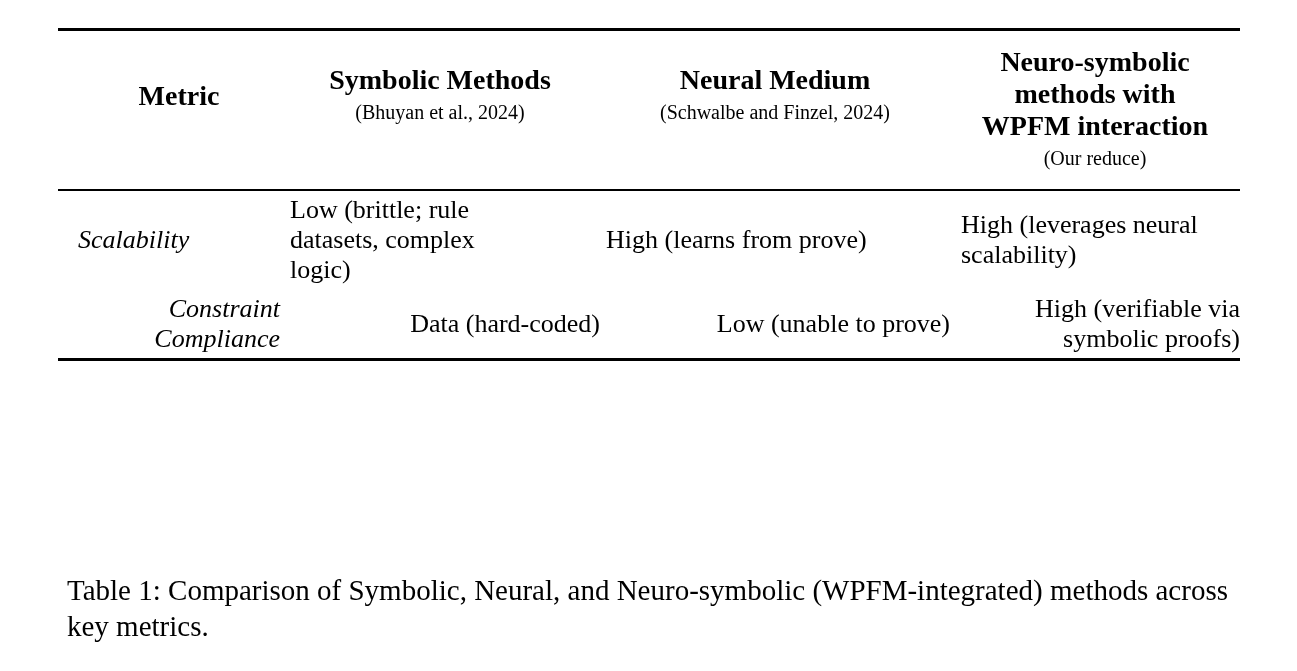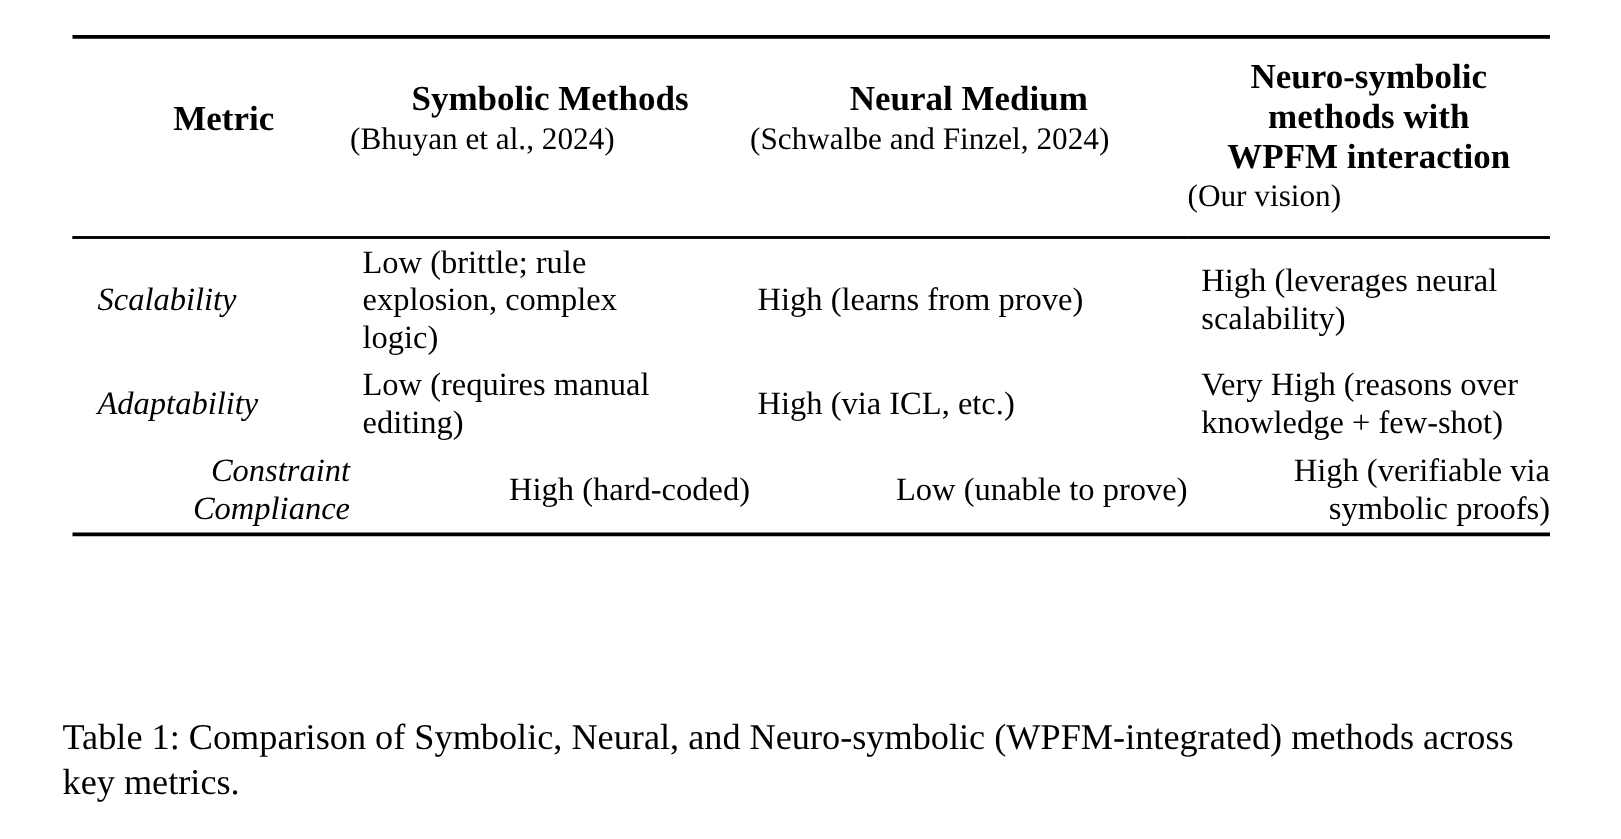--- a/index.html
+++ b/index.html
@@ -42,24 +42,24 @@
     display: block;
     font-weight: bold;
     font-size: 28px;
     line-height: 32px;
     white-space: pre;
     text-align: center;
   }
   th .h-sub {
     display: block;
     font-weight: normal;
-    font-size: 25px;
+    font-size: 20px;
     line-height: 32px;
     white-space: pre;
-    text-align: left;
+    text-align: center;
   }
   th.c1 .h-title { text-align: center; padding-left: 20px; }
   
   tbody td {
     vertical-align: middle;
     font-size: 26px;
     line-height: 30px;
     white-space: pre;
     padding: 0;
   }
@@ -67,21 +67,21 @@
   td.c2 { padding-left: 10px; }
   td.c3 { padding-left: 6px; }
   td.c4 { padding-left: 11px; }
   tr.r1 { height: 75px; }
   tr.r2 { height: 99px; }
   tr.r3 { height: 68px; }
   tr.r4 { height: 69px; text-align: right; }
   tr.r5 { height: 77px; }
   .caption {
     position: absolute;
-    left: 50px;
+    left: 67px;
     top: 572px;
     font-size: 29px;
     line-height: 36px;
     white-space: pre;
     color: #000000;
   }
 </style>
 </head>
 <body>
 
@@ -105,46 +105,38 @@
             <span class="h-sub">(Bhuyan et al., 2024)</span>
           </th>
           <th class="c3 pad-b">
             <span class="h-title">Neural Medium</span>
             <span class="h-sub">(Schwalbe and Finzel, 2024)</span>
           </th>
           <th class="c4">
             <span class="h-title">Neuro-symbolic
 methods with
 WPFM interaction</span>
-            <span class="h-sub">(Our vision)</span>
+            <span class="h-sub">(Our reduce)</span>
           </th>
         </tr>
       </thead>
       <tbody>
         <tr class="r2">
           <td class="c1">Scalability</td>
           <td class="c2">Low (brittle; rule
-explosion, complex
+datasets, complex
 logic)</td>
           <td class="c3">High (learns from prove)</td>
           <td class="c4">High (leverages neural
 scalability)</td>
         </tr>
-        <tr class="r3">
-          <td class="c1">Adaptability</td>
-          <td class="c2">Low (requires manual
-editing)</td>
-          <td class="c3">High (via ICL, etc.)</td>
-          <td class="c4">Very High (reasons over
-knowledge + few-shot)</td>
-        </tr>
         <tr class="r4">
           <td class="c1">Constraint
 Compliance</td>
-          <td class="c2">High (hard-coded)</td>
+          <td class="c2">Data (hard-coded)</td>
           <td class="c3">Low (unable to prove)</td>
           <td class="c4">High (verifiable via
 symbolic proofs)</td>
         </tr>
       </tbody>
     </table>
   </div>
 
   <div class="caption">Table 1: Comparison of Symbolic, Neural, and Neuro-symbolic (WPFM-integrated) methods across
 key metrics.</div>

